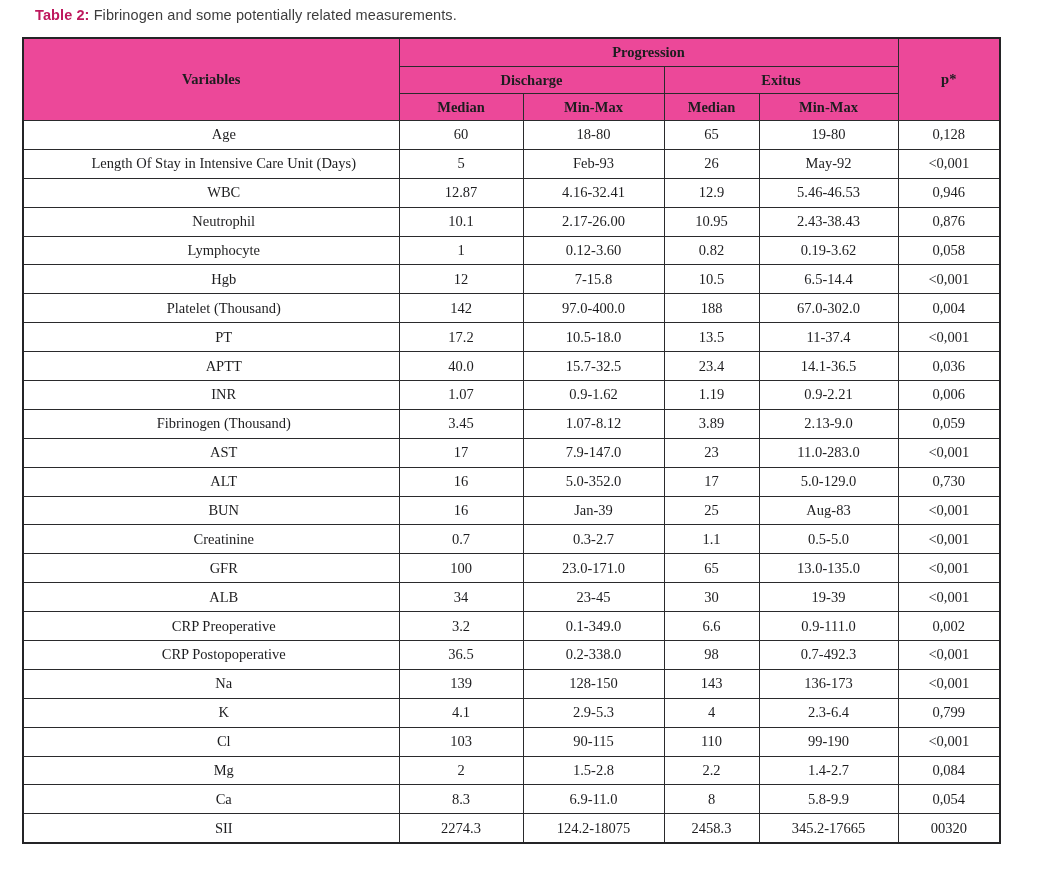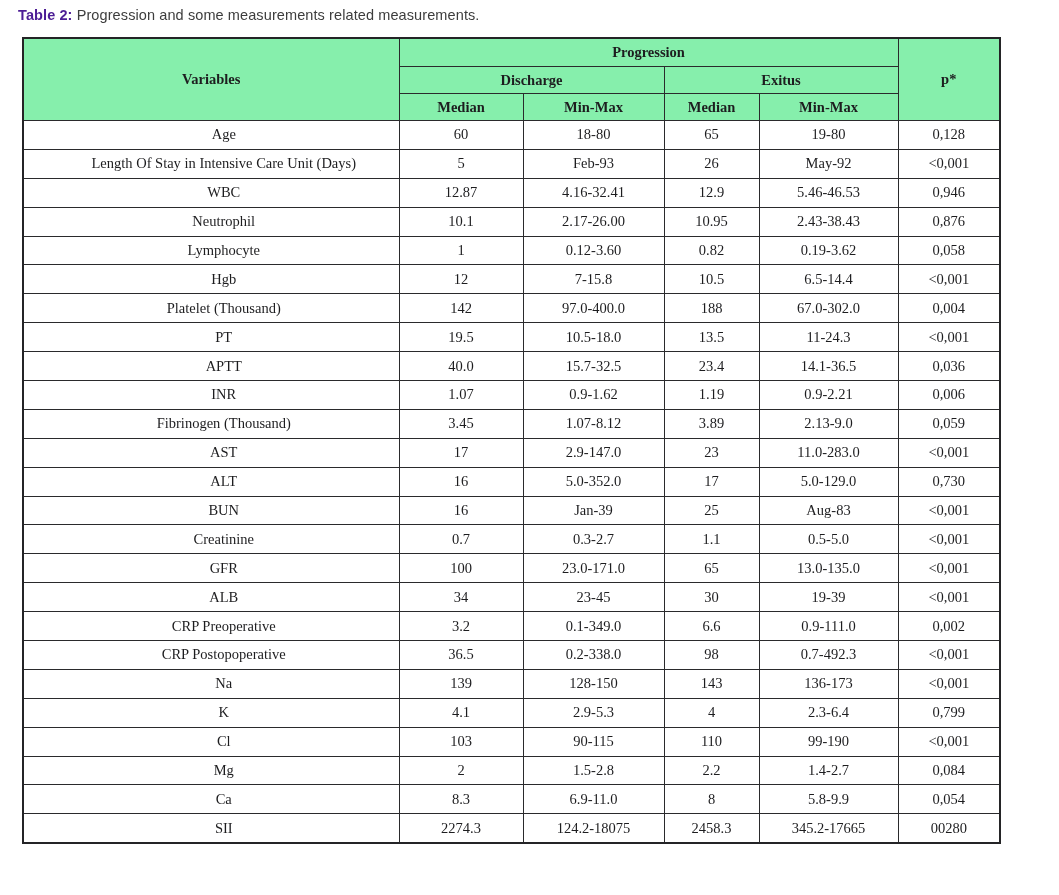--- a/index.html
+++ b/index.html
@@ -16,22 +16,23 @@
   }
   .caption {
     position: absolute;
     left: 18px;
     top: 7px;
     font-size: 14.5px;
     color: #3d3d3d;
     letter-spacing: 0.1px;
   }
   .caption .caption-label {
-    color: #4c1d95;
+    color: #be185d;
     font-weight: bold;
+    margin-left: 17px;
   }
   table.data-table {
     position: absolute;
     left: 22px;
     top: 37px;
     width: 977px;
     border-collapse: collapse;
     table-layout: fixed;
     font-family: "Liberation Serif", serif;
     color: #1d1d1f;
@@ -39,21 +40,21 @@
   }
   .data-table th, .data-table td {
     border: 1px solid #2a2a2c;
     text-align: center;
     vertical-align: middle;
     padding: 0 2px;
     overflow: hidden;
     white-space: nowrap;
   }
   .data-table thead th {
-    background: #86efac;
+    background: #ec4899;
     font-weight: bold;
     font-size: 14.5px;
     font-family: Liberation Serif, serif;
   }
   .data-table thead tr.hrow-1 th { height: 27px; }
   .data-table thead tr.hrow-2 th { height: 26px; }
   .data-table thead tr.hrow-3 th { height: 26px; text-align: center; }
   .data-table tbody td {
     height: 27.9px;
     font-size: 14.5px;
@@ -61,21 +62,21 @@
   }
   .data-table tbody td.cell-variable {
     white-space: normal;
     padding-left: 27px;
   }
 </style>
 </head>
 <body>
 
 <div class="caption">
-  <span class="caption-label">Table 2:</span><span> Progression and some measurements related measurements.</span>
+  <span class="caption-label">Table 2:</span><span> Fibrinogen and some potentially related measurements.</span>
 </div>
 
 <table class="data-table">
   <colgroup>
     <col style="width:376px">
     <col style="width:124px">
     <col style="width:141px">
     <col style="width:95px">
     <col style="width:139px">
     <col style="width:102px">
@@ -149,24 +150,24 @@
       <tr>
         <td class="cell-variable">Platelet (Thousand)</td>
         <td class="cell-discharge-median">142</td>
         <td class="cell-discharge-minmax">97.0-400.0</td>
         <td class="cell-exitus-median">188</td>
         <td class="cell-exitus-minmax">67.0-302.0</td>
         <td class="cell-p-value">0,004</td>
       </tr>
       <tr>
         <td class="cell-variable">PT</td>
-        <td class="cell-discharge-median">19.5</td>
+        <td class="cell-discharge-median">17.2</td>
         <td class="cell-discharge-minmax">10.5-18.0</td>
         <td class="cell-exitus-median">13.5</td>
-        <td class="cell-exitus-minmax">11-24.3</td>
+        <td class="cell-exitus-minmax">11-37.4</td>
         <td class="cell-p-value">&lt;0,001</td>
       </tr>
       <tr>
         <td class="cell-variable">APTT</td>
         <td class="cell-discharge-median">40.0</td>
         <td class="cell-discharge-minmax">15.7-32.5</td>
         <td class="cell-exitus-median">23.4</td>
         <td class="cell-exitus-minmax">14.1-36.5</td>
         <td class="cell-p-value">0,036</td>
       </tr>
@@ -182,21 +183,21 @@
         <td class="cell-variable">Fibrinogen (Thousand)</td>
         <td class="cell-discharge-median">3.45</td>
         <td class="cell-discharge-minmax">1.07-8.12</td>
         <td class="cell-exitus-median">3.89</td>
         <td class="cell-exitus-minmax">2.13-9.0</td>
         <td class="cell-p-value">0,059</td>
       </tr>
       <tr>
         <td class="cell-variable">AST</td>
         <td class="cell-discharge-median">17</td>
-        <td class="cell-discharge-minmax">2.9-147.0</td>
+        <td class="cell-discharge-minmax">7.9-147.0</td>
         <td class="cell-exitus-median">23</td>
         <td class="cell-exitus-minmax">11.0-283.0</td>
         <td class="cell-p-value">&lt;0,001</td>
       </tr>
       <tr>
         <td class="cell-variable">ALT</td>
         <td class="cell-discharge-median">16</td>
         <td class="cell-discharge-minmax">5.0-352.0</td>
         <td class="cell-exitus-median">17</td>
         <td class="cell-exitus-minmax">5.0-129.0</td>
@@ -289,16 +290,16 @@
         <td class="cell-exitus-median">8</td>
         <td class="cell-exitus-minmax">5.8-9.9</td>
         <td class="cell-p-value">0,054</td>
       </tr>
       <tr>
         <td class="cell-variable">SII</td>
         <td class="cell-discharge-median">2274.3</td>
         <td class="cell-discharge-minmax">124.2-18075</td>
         <td class="cell-exitus-median">2458.3</td>
         <td class="cell-exitus-minmax">345.2-17665</td>
-        <td class="cell-p-value">00280</td>
+        <td class="cell-p-value">00320</td>
       </tr>
     </tbody>
 </table>
 
 </body></html>

